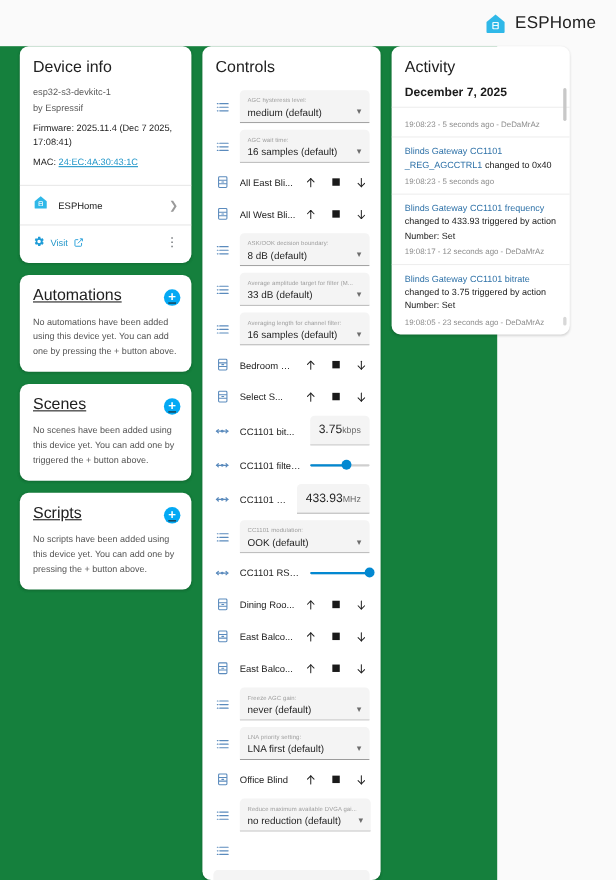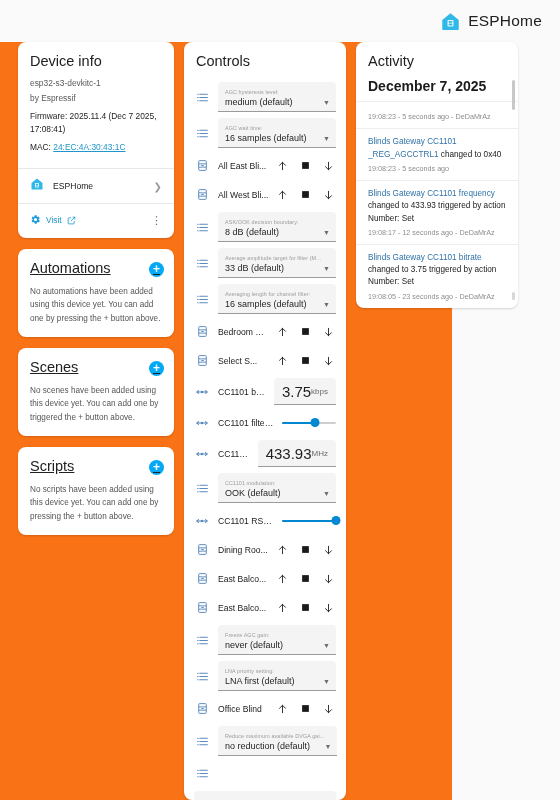--- a/index.html
+++ b/index.html
@@ -3,21 +3,21 @@
 <meta charset="utf-8">
 <style>
   * { box-sizing: border-box; margin: 0; padding: 0; }
   html, body {
     width: 560px; height: 800px;
     background: #fafafa;
     font-family: "Liberation Sans", sans-serif;
     color: #212121;
     overflow: hidden;
   }
-  #page { position: relative; width: 452px; height: 800px; background: #f97316; }
+  #page { position: relative; width: 452px; height: 800px; background: #15803d; }
 
   
   .brand-bar {
     position: absolute; top: 0; left: 0; width: 560px; height: 42px;
     display: flex; align-items: center; justify-content: flex-end;
     padding-right: 18px; background: #fafafa;
   }
   .brand { display: flex; align-items: center; gap: 7px; }
   .brand-logo { width: 21px; height: 21px; display: block; }
   .brand-name { font-size: 15.5px; font-weight: 500; color: #212121; letter-spacing: .2px; }
@@ -97,32 +97,32 @@
   .cov-btn { width: 11px; height: 13px; display: flex; align-items: center; justify-content: center; cursor: pointer; color: #1a1a1a; }
 
   
   .num-name { font-size: 8.6px; color: #212121; white-space: nowrap; overflow: hidden; text-overflow: ellipsis; width: 56px; }
   .num-box {
     flex: 1; background: #f4f4f4; border-bottom: 1px solid #9b9b9b;
     border-radius: 4px 4px 0 0; height: 27px;
     display: flex; align-items: center; justify-content: space-between;
     padding: 0 8px; cursor: text;
   }
-  .num-val { font-size: 15px; color: #1f1f1f; }
+  .num-val { font-size: 11px; color: #1f1f1f; }
   .num-unit { font-size: 8px; color: #6a6a6a; }
 
   
   .slider { flex: 1; position: relative; height: 16px; display: flex; align-items: center; cursor: pointer; }
   .slider .track { position: absolute; left: 0; right: 0; height: 2px; background: #cfcfcf; border-radius: 2px; }
   .slider .fill { position: absolute; left: 0; height: 2px; background: #0288d1; border-radius: 2px; }
   .slider .knob { position: absolute; width: 9px; height: 9px; border-radius: 50%; background: #0288d1; transform: translateX(-50%); }
 
   
   .act-card { position: relative; }
-  .act-date { font-size: 14px; font-weight: 700; color: #1b1b1b; padding: 1px 12px 7px 12px; }
+  .act-date { font-size: 11px; font-weight: 700; color: #1b1b1b; padding: 1px 12px 7px 12px; }
   .act-item { padding: 7px 12px 7px 12px; border-top: 1px solid #eee; }
   .act-item:first-of-type { border-top: 1px solid #eee; }
   .act-head { font-size: 8.2px; line-height: 1.5; color: #2f72a8; }
   .act-head .plain { color: #212121; }
   .act-time { font-size: 7.2px; color: #8d8d8d; margin-top: 3px; }
   .act-scrollbar { position: absolute; right: 3px; top: 38px; width: 3px; height: 30px; background: #c8c8c8; border-radius: 2px; }
   .act-scrollbar.bottom { top: auto; bottom: 8px; height: 8px; background: #d8d8d8; }
 </style>
 </head>
 <body>

